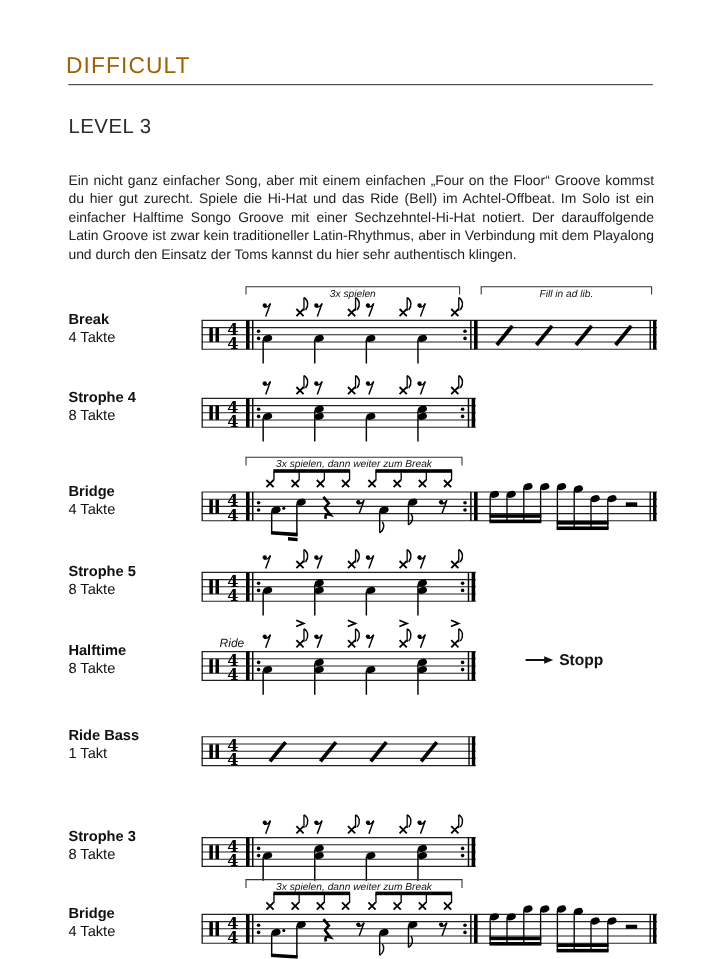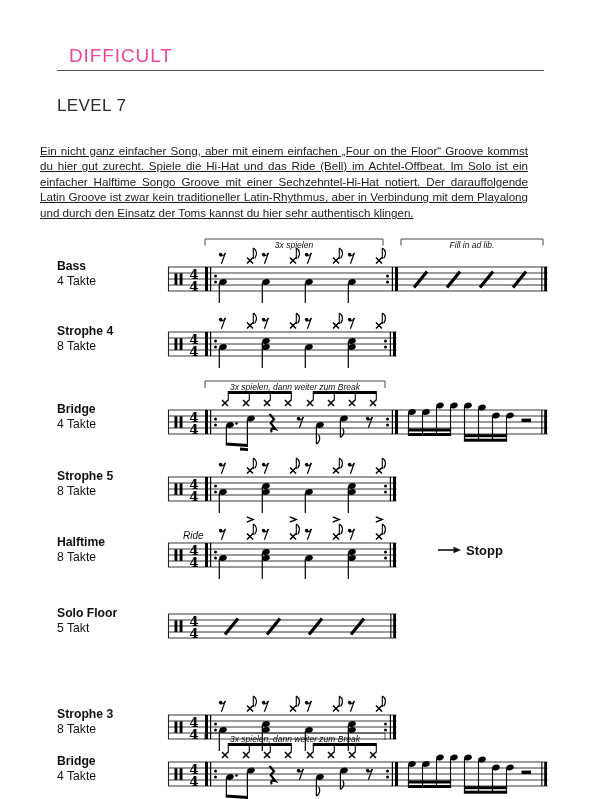--- a/index.html
+++ b/index.html
@@ -1,24 +1,24 @@
 <!DOCTYPE html>
 <html><head>
 <meta charset="utf-8">
 <style>
   html,body{margin:0;padding:0;}
   body{
     width:600px;height:799px;background:#ffffff;position:relative;overflow:hidden;
     font-family:"Liberation Sans",sans-serif;color:#1a1a1a;
   }
-  .page-title{position:absolute;left:69px;top:45px;font-size:19px;letter-spacing:.9px;color:#ec4899;}
+  .page-title{position:absolute;left:55px;top:45px;font-size:19px;letter-spacing:.9px;color:#a16207;}
   .title-rule{position:absolute;left:57px;top:70px;width:487px;border-top:1.6px solid #4d4d4d;}
   .level-title{position:absolute;left:57px;top:96px;font-size:17px;letter-spacing:.4px;color:#2c2c2c;}
-  .intro-text{position:absolute;left:40px;top:131px;width:488px;font-size:11.6px;line-height:15.6px;
-    text-align:justify;color:#1c1c1c;text-decoration:underline;}
+  .intro-text{position:absolute;left:57px;top:131px;width:488px;font-size:11.6px;line-height:15.6px;
+    text-align:justify;color:#1c1c1c;}
   .music-row{position:absolute;left:0;width:600px;height:86px;}
   .row-label{position:absolute;left:57px;top:32px;font-size:12.2px;line-height:14.5px;color:#111;}
   .row-name{font-weight:bold;}
   .row-svg{position:absolute;left:150px;top:0;}
   .ts{font:bold 13.5px "DejaVu Serif",serif;fill:#000;}
   .blabel{font:italic 8.5px "Liberation Sans",sans-serif;fill:#111;}
   .ride{font:italic 10px "Liberation Sans",sans-serif;fill:#111;}
   .stopp{font:bold 13px "Liberation Sans",sans-serif;fill:#111;}
 </style>
 </head>
@@ -203,26 +203,26 @@
       </g>
       <rect x="313.9" y="64.2" width="43.2" height="3"></rect>
         <rect x="313.9" y="68.7" width="43.2" height="3"></rect>
       <rect x="371.5" y="48.6" width="9.5" height="3.4"></rect>
     </g>
   </defs>
 </svg>
 
 <div class="page-title">DIFFICULT</div>
 <div class="title-rule"></div>
-<div class="level-title">LEVEL 7</div>
+<div class="level-title">LEVEL 3</div>
 <p class="intro-text">Ein nicht ganz einfacher Song, aber mit einem einfachen „Four on the Floor“ Groove kommst du hier gut zurecht. Spiele die Hi-Hat und das Ride (Bell) im Achtel-Offbeat. Im Solo ist ein einfacher Halftime Songo Groove mit einer Sechzehntel-Hi-Hat notiert. Der darauffolgende Latin Groove ist zwar kein traditioneller Latin-Rhythmus, aber in Verbindung mit dem Playalong und durch den Einsatz der Toms kannst du hier sehr authentisch klingen.</p>
 
 <div class="music-row" style="top:227px">
   <div class="row-label">
-    <div class="row-name">Bass</div>
+    <div class="row-name">Break</div>
     <div>4 Takte</div>
   </div>
   <svg class="row-svg" width="410" height="86">
     <path d="M55,18.5 V12 H233 V18.5" fill="none" stroke="#333" stroke-width="0.9"></path>
     <text class="blabel" x="144" y="20.5" text-anchor="middle">3x spielen</text>
     <path d="M251,18.5 V12 H393 V18.5" fill="none" stroke="#333" stroke-width="0.9"></path>
     <text class="blabel" x="322" y="20.5" text-anchor="middle">Fill in ad lib.</text>
     <use href="#sym-staff-long"></use>
     <use href="#sym-clefsig"></use>
     <use href="#sym-repstart" transform="translate(55,0)"></use>
@@ -295,32 +295,32 @@
     <g>
       <line x1="288" y1="47" x2="306" y2="47" stroke="#111" stroke-width="1.6"></line>
       <polygon points="311,47 303.5,43.8 303.5,50.2" fill="#111"></polygon>
       <text class="stopp" x="316" y="51.5">Stopp</text>
     </g>
   </svg>
 </div>
 
 <div class="music-row" style="top:574px">
   <div class="row-label">
-    <div class="row-name">Solo Floor</div>
-    <div>5 Takt</div>
+    <div class="row-name">Ride Bass</div>
+    <div>1 Takt</div>
   </div>
   <svg class="row-svg" width="410" height="86">
     <use href="#sym-staff-short"></use>
     <use href="#sym-clefsig"></use>
     <use href="#sym-slash4-short"></use>
     <use href="#sym-finbar" transform="translate(246,0)"></use>
   </svg>
 </div>
 
-<div class="music-row" style="top:675px">
+<div class="music-row" style="top:658px">
   <div class="row-label">
     <div class="row-name">Strophe 3</div>
     <div>8 Takte</div>
   </div>
   <svg class="row-svg" width="410" height="86">
     <use href="#sym-staff-short"></use>
     <use href="#sym-clefsig"></use>
     <use href="#sym-repstart" transform="translate(55,0)"></use>
     <use href="#sym-strophe-notes"></use>
     <use href="#sym-repend" transform="translate(246,0)"></use>

